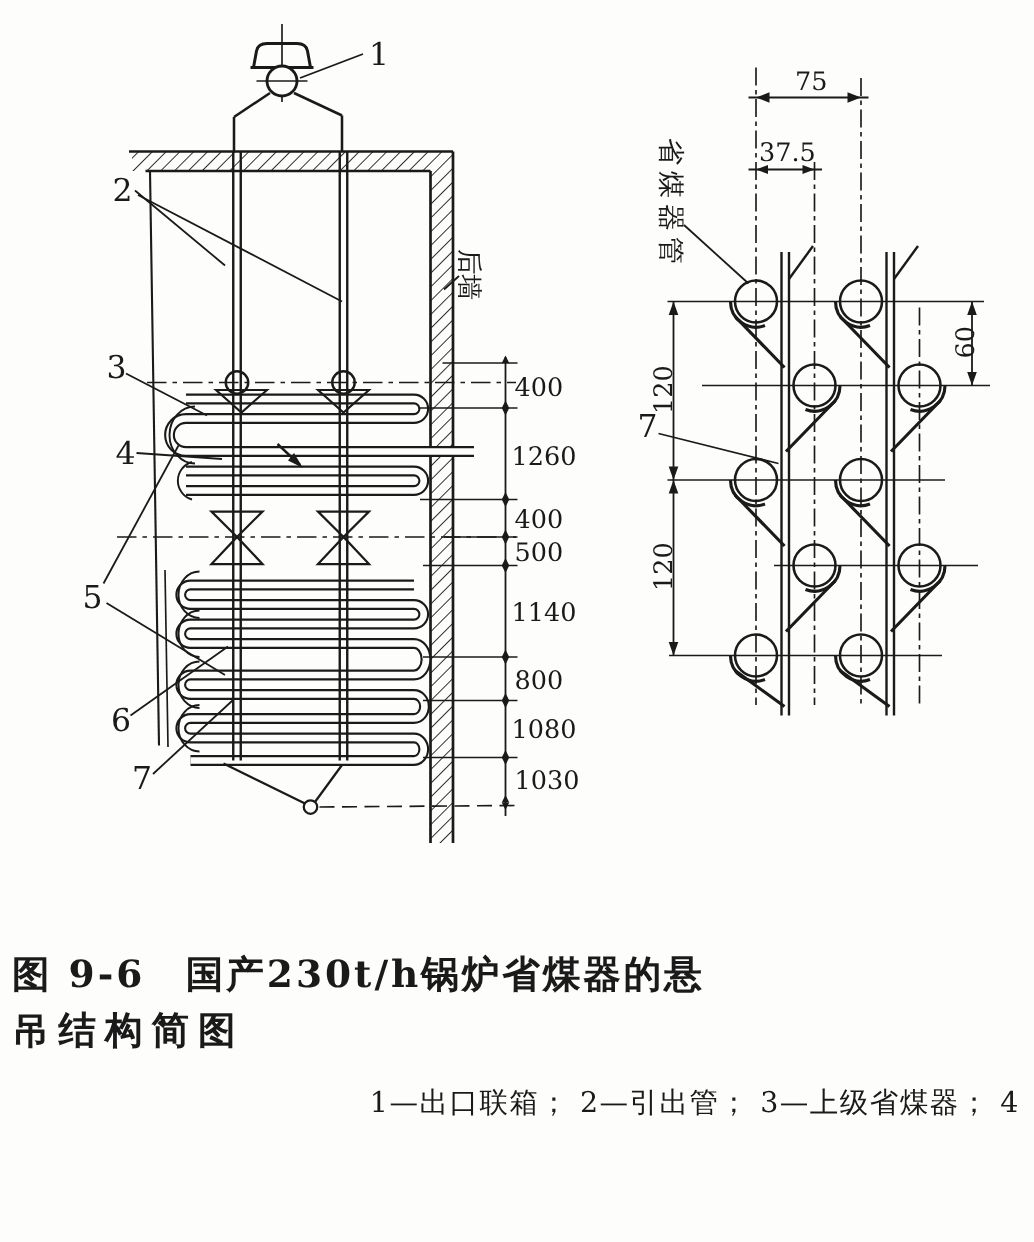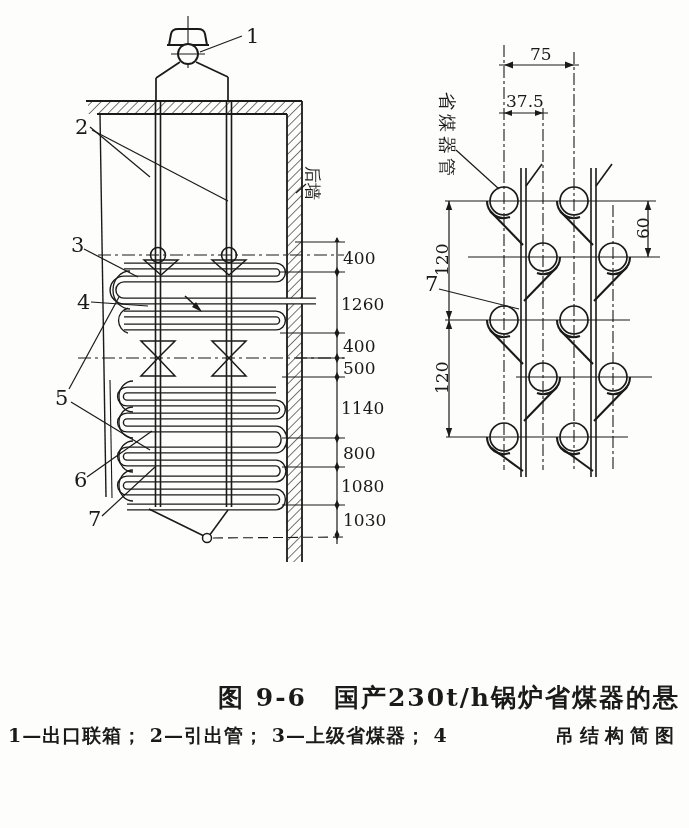--- a/index.html
+++ b/index.html
@@ -6,33 +6,32 @@
   body{
     width:689px;height:828px;overflow:hidden;position:relative;
     background:#fdfdfb;
     font-family:"DejaVu Serif","Liberation Serif",serif;
     color:#1a1a1a;
   }
   #stage{position:absolute;left:0;top:0;width:689px;height:828px;}
   svg{position:absolute;left:0;top:0;}
   .caption{
     position:absolute;left:8px;top:632px;width:672px;
-    text-align:right;
-    margin-top:48px;
+    text-align:left;
   }
   .cap-line1{
     font-size:25px;font-weight:700;letter-spacing:2px;line-height:36px;
     white-space:nowrap;
   }
   .cap-line2{
-    font-size:19px;font-weight:700;letter-spacing:6px;line-height:38px;
+    font-size:25px;font-weight:700;letter-spacing:6px;line-height:38px;
   }
   .legend{
-    position:absolute;left:8px;top:720px;width:672px;text-align:left;
-    font-size:19px;font-weight:700;letter-spacing:1px;line-height:31px;
+    position:absolute;left:8px;top:720px;width:672px;text-align:right;
+    font-size:19px;font-weight:400;letter-spacing:1px;line-height:31px;
   }
   .legend div{white-space:nowrap;}
   .artifact-dashes{
     position:absolute;left:34px;top:816px;width:60px;height:4px;
   }
   text{fill:#1a1a1a;}
   .dim-num{font-size:17px;font-family:"DejaVu Serif",serif;}
   .callout{font-size:21px;font-family:"DejaVu Serif",serif;}
   .cjk{font-size:17px;font-family:"DejaVu Sans",sans-serif;}
 </style>

